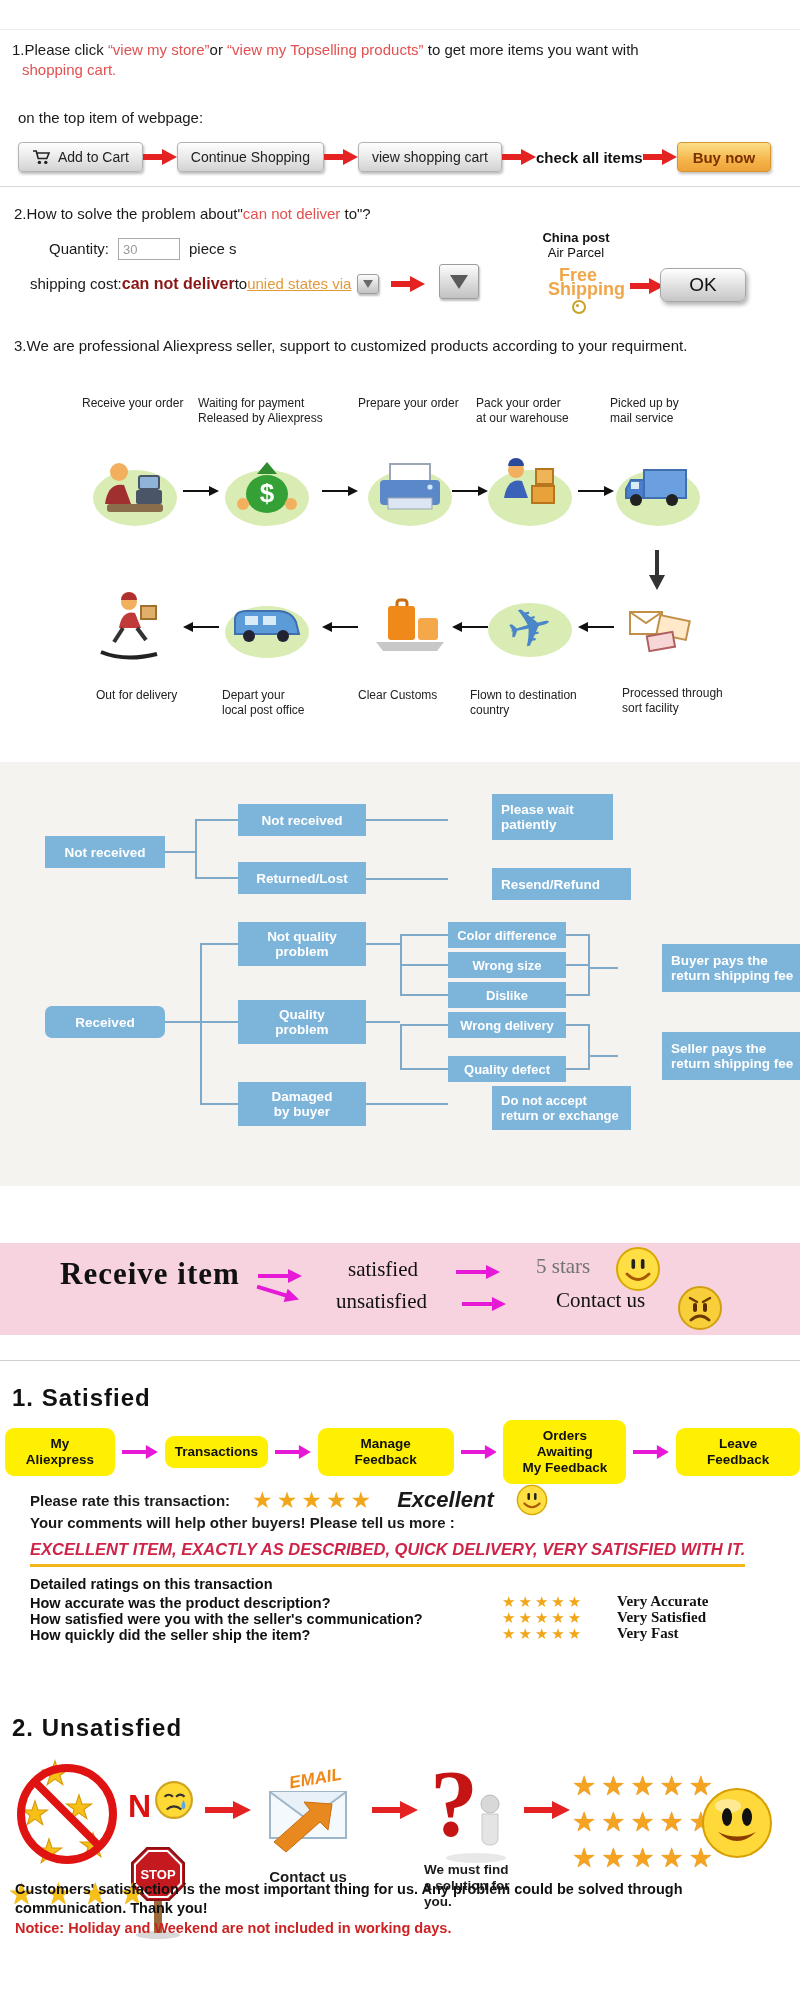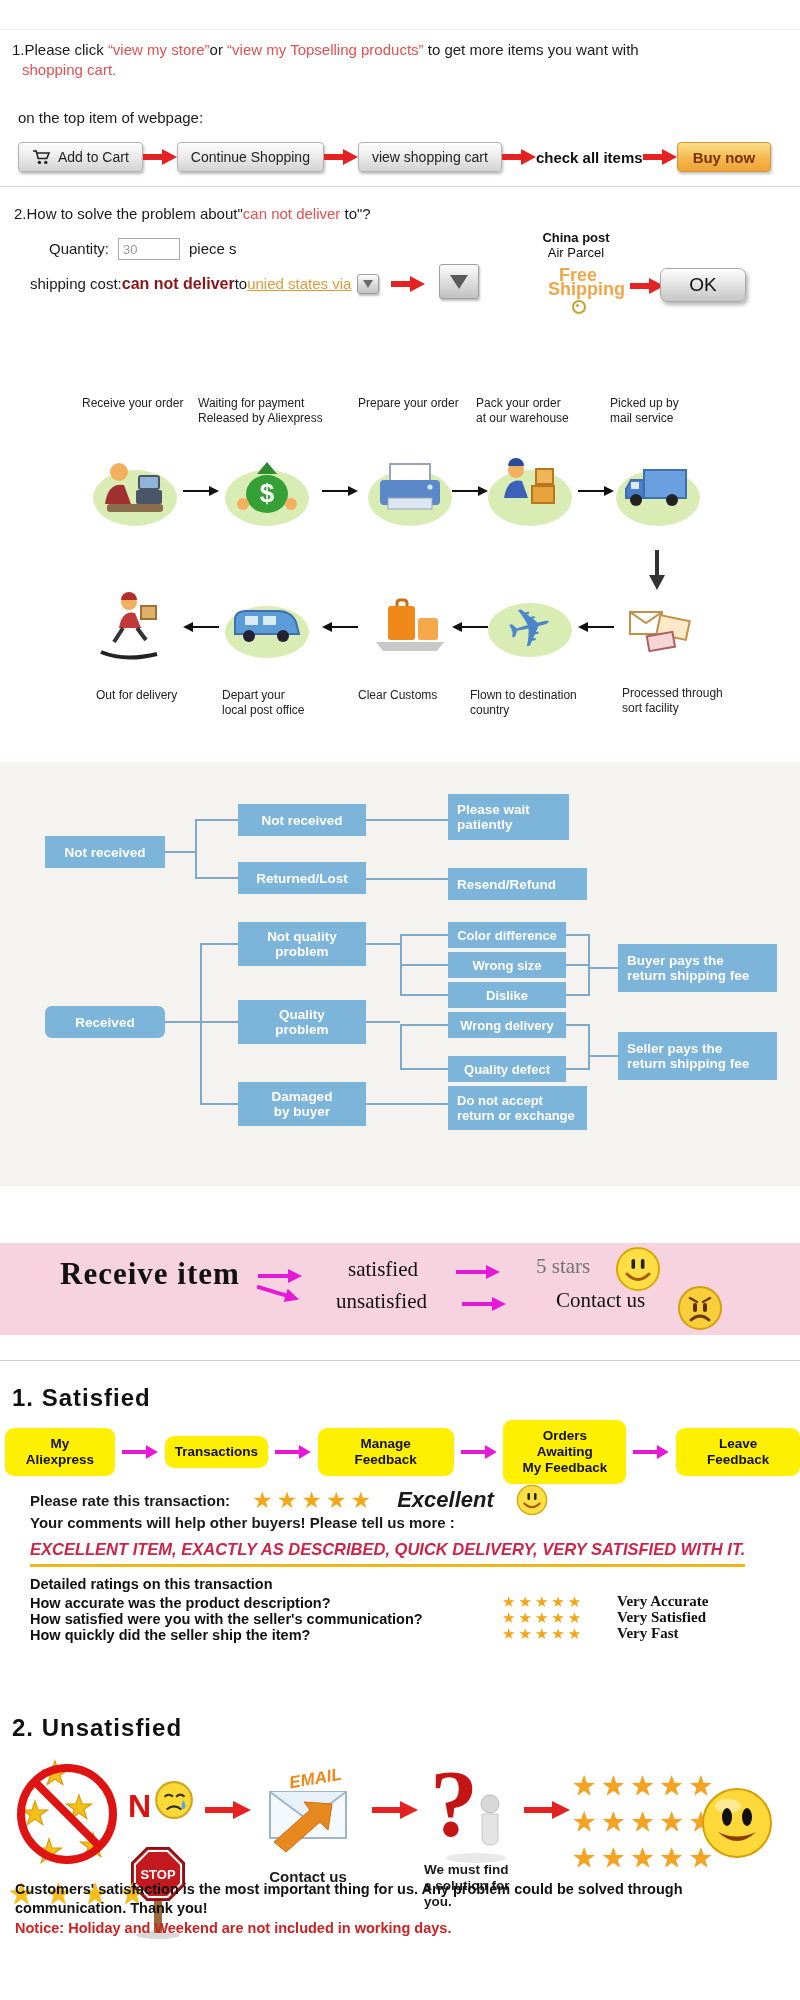--- a/index.html
+++ b/index.html
@@ -31,21 +31,21 @@
   .deep-red{color:#8b1515;font-weight:bold;font-size:16px;}
   .free-ship{color:#f0a64a;font-size:18px;font-weight:bold;text-align:center;line-height:14px;}
   .radio{width:10px;height:10px;border:2px solid #c9a227;border-radius:50%;position:relative;}
   .radio::after{content:"";position:absolute;left:2px;top:2px;width:3px;height:3px;border-radius:50%;background:#c9a227;}
   
   .flabel{font-size:12px;line-height:15px;color:#222;text-align:left;}
   
   .panel{position:absolute;left:0;top:762px;width:800px;height:424px;background:#f4f3ef;}
   .fbox{position:absolute;background:#7db4da;color:#fff;font-weight:bold;font-size:13.5px;line-height:15px;
     display:flex;align-items:center;justify-content:center;text-align:center;}
-  .fbox.la{justify-content:flex-start;text-align:left;padding-left:9px;}
+  .fbox.la{justify-content:flex-start;text-align:left;padding-left:9px;margin-left:44px;}
   .ln{position:absolute;background:#7fa9c9;}
   
   .banner{position:absolute;left:0;top:1243px;width:800px;height:92px;background:#f6d3de;}
   .serif{font-family:"Liberation Serif",serif;}
   
   .h-big{font-size:24px;font-weight:bold;letter-spacing:1px;color:#111;}
   .btn-yel{background:#ffef00;border-radius:9px;padding:8px 10px;font-size:13.5px;font-weight:bold;
     color:#111;text-align:center;line-height:16px;}
   .stars{color:#f2a71b;letter-spacing:4px;}
   .hl{font-size:16.5px;font-weight:bold;font-style:italic;color:#cf2348;
@@ -133,20 +133,21 @@
   </div>
 
   <div class="abs free-ship pre" style="left:548px;top:268px;width:60px;">Free
 Shipping</div>
   <div class="abs radio" style="left:572px;top:300px;"></div>
   <svg class="abs" style="left:630px;top:277px;" width="34" height="18" viewBox="0 0 34 18">
       <polygon points="0,6 19,6 19,1 34,9 19,17 19,12 0,12" fill="#e42222"></polygon>
     </svg>
   <div class="abs btn-ok" style="left:660px;top:268px;">OK</div>
 
+  <div class="abs t15" style="left:14px;top:336px;">3.We are professional Aliexpress seller, support to customized products according to your requirment.</div>
 
   <div class="abs flabel pre" style="left:82px;top:396px;width:112px;">Receive your order</div>
   <div class="abs flabel pre" style="left:198px;top:396px;width:140px;">Waiting for payment
 Released by Aliexpress</div>
   <div class="abs flabel pre" style="left:358px;top:396px;width:112px;">Prepare your order</div>
   <div class="abs flabel pre" style="left:476px;top:396px;width:112px;">Pack your order
 at our warehouse</div>
   <div class="abs flabel pre" style="left:610px;top:396px;width:100px;">Picked up by
 mail service</div>
 

